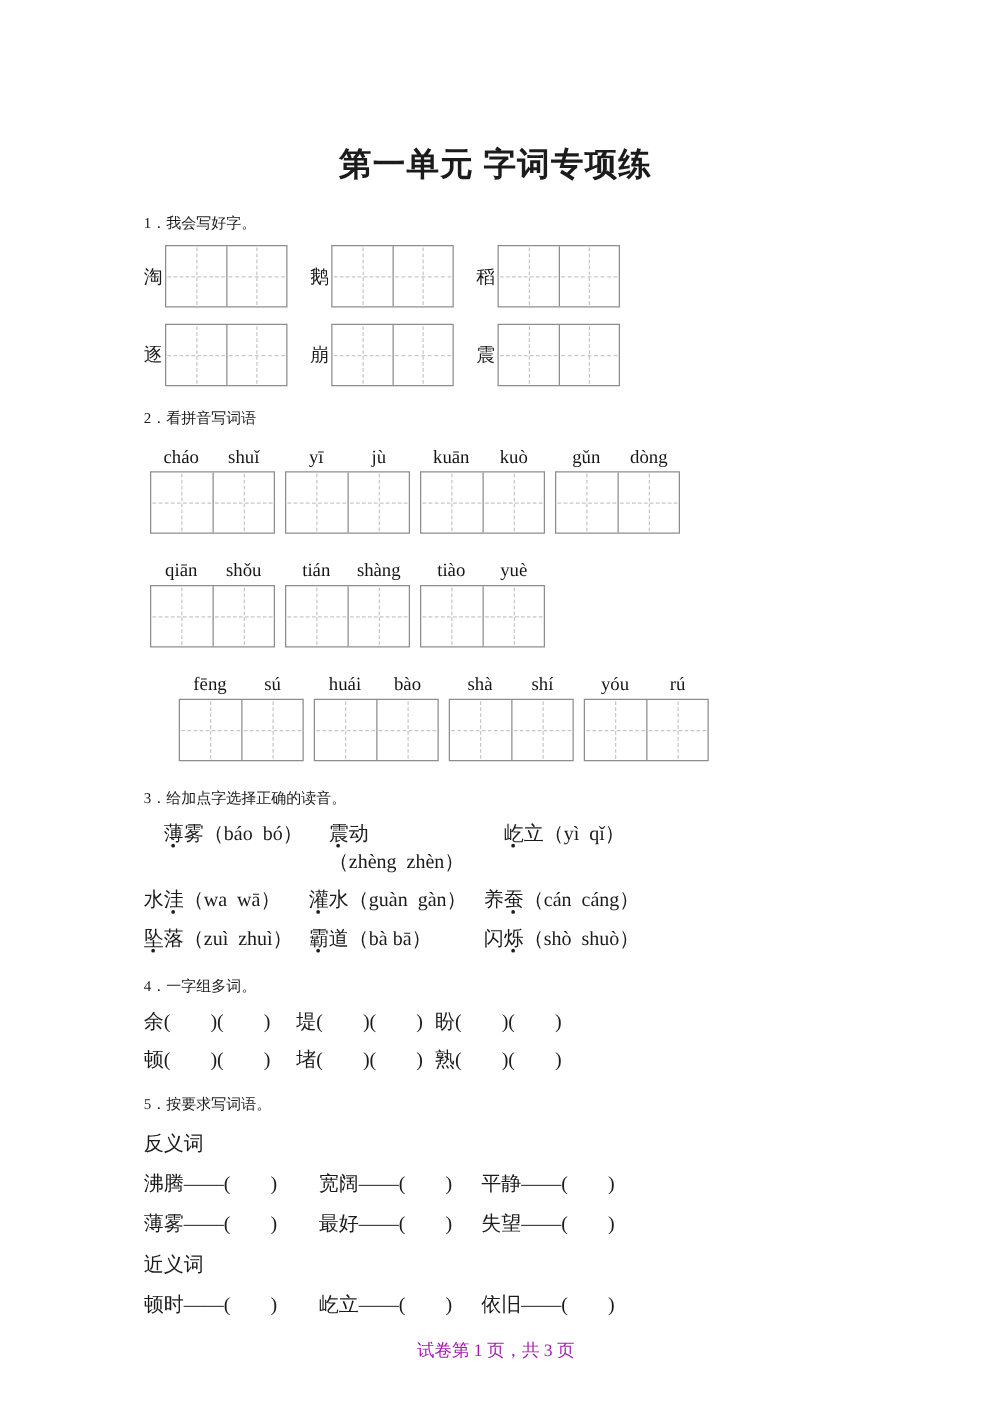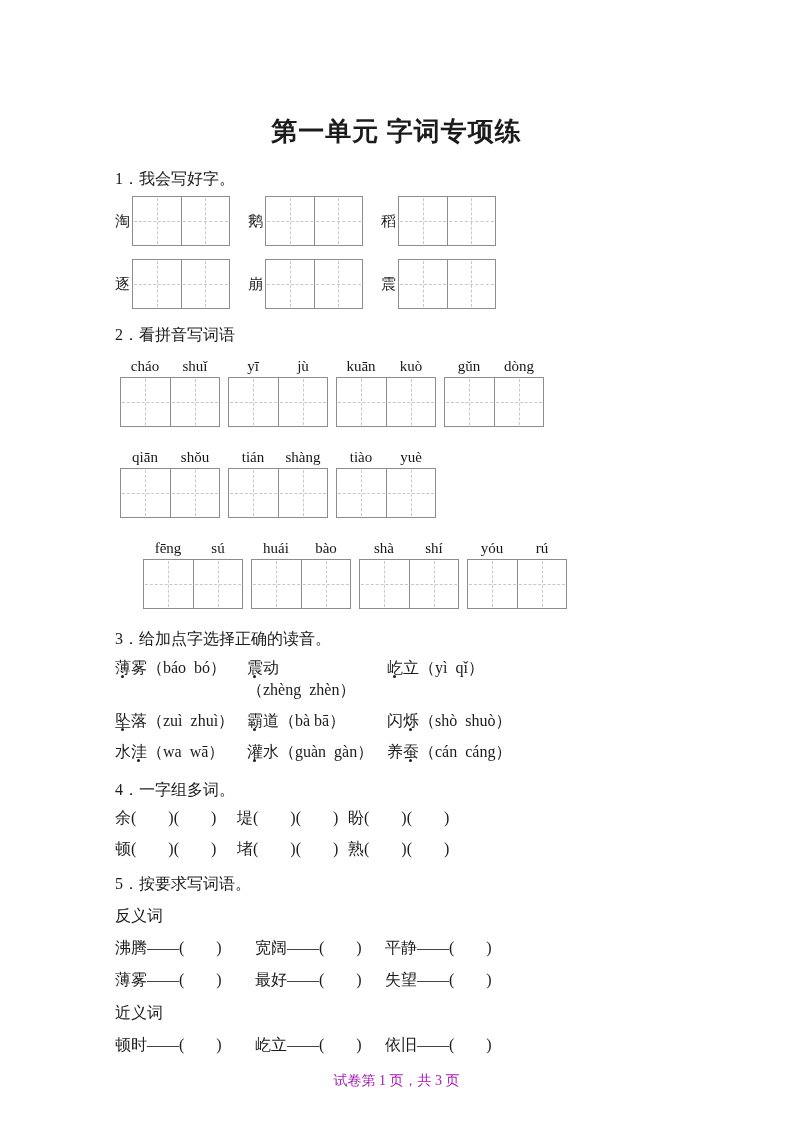--- a/index.html
+++ b/index.html
@@ -13,21 +13,21 @@
   }
   .title{
     margin:118px 0 0 0;
     text-align:center;
     font-size:26px;
     font-weight:bold;
     letter-spacing:1px;
     line-height:28px;
   }
   .content{margin-left:115px;margin-right:50px;}
-  .heading{font-size:16px;line-height:21px;}
+  .heading{font-size:12px;line-height:21px;}
   .h-s1{margin-top:22px;}
   .h-s2{margin-top:15px;}
   .h-s3{margin-top:19px;}
   .h-s4{margin-top:16px;}
   .h-s5{margin-top:13px;}
   .subheading{font-size:16px;line-height:22px;margin-top:11px;}
 
   
   .tian{
     width:98px;height:50px;
@@ -64,21 +64,21 @@
     font-family:Liberation Serif, serif;
     font-size:15px;line-height:15px;
     margin-bottom:3px;color:#161616;align-items:center;
   }
   .pinyin-row span{flex:1;text-align:center;}
 
   .tline{display:flex;font-size:16px;line-height:22px;}
   .s3-line{margin-top:9px;}
   .s3-line .titem:nth-child(1){width:132px;}
   .s3-line .titem:nth-child(2){width:140px;}
-  .s3-first{margin-top:8px;}
+  .s3-first{margin-top:8px;margin-left:16px;}
   .opts{white-space:pre;}
   .dotchar{position:relative;}
   .dotchar::after{
     content:"";position:absolute;left:50%;bottom:-2px;
     width:3px;height:3px;margin-left:-2px;border-radius:50%;
     background:#1b1b1b;
   }
 
   .s4-line{margin-top:9px;}
   .s4-first{margin-top:7px;}
@@ -276,29 +276,29 @@
 
     <div class="heading h-s3">3．给加点字选择正确的读音。</div>
 
     <div class="tline s3-line s3-first">
       <div class="titem"><span></span><span class="dotchar">薄</span><span>雾</span><span class="opts">（báo  bó）</span></div>
       <div class="titem"><span></span><span class="dotchar">震</span><span>动</span><span class="opts">（zhèng  zhèn）</span></div>
       <div class="titem"><span></span><span class="dotchar">屹</span><span>立</span><span class="opts">（yì  qǐ）</span></div>
     </div>
 
     <div class="tline s3-line">
+      <div class="titem"><span>水</span><span class="dotchar">洼</span><span></span><span class="opts">（wa  wā）</span></div>
+      <div class="titem"><span></span><span class="dotchar">灌</span><span>水</span><span class="opts">（guàn  gàn）</span></div>
+      <div class="titem"><span>养</span><span class="dotchar">蚕</span><span></span><span class="opts">（cán  cáng）</span></div>
+    </div>
+
+    <div class="tline s3-line">
       <div class="titem"><span></span><span class="dotchar">坠</span><span>落</span><span class="opts">（zuì  zhuì）</span></div>
       <div class="titem"><span></span><span class="dotchar">霸</span><span>道</span><span class="opts">（bà bā）</span></div>
       <div class="titem"><span>闪</span><span class="dotchar">烁</span><span></span><span class="opts">（shò  shuò）</span></div>
-    </div>
-
-    <div class="tline s3-line">
-      <div class="titem"><span>水</span><span class="dotchar">洼</span><span></span><span class="opts">（wa  wā）</span></div>
-      <div class="titem"><span></span><span class="dotchar">灌</span><span>水</span><span class="opts">（guàn  gàn）</span></div>
-      <div class="titem"><span>养</span><span class="dotchar">蚕</span><span></span><span class="opts">（cán  cáng）</span></div>
     </div>
 
     <div class="heading h-s4">4．一字组多词。</div>
 
     <div class="tline s4-line s4-first">
       <div class="titem">余(　　)(　　)</div>
       <div class="titem">堤(　　)(　　)</div>
       <div class="titem">盼(　　)(　　)</div>
     </div>
     <div class="tline s4-line">

